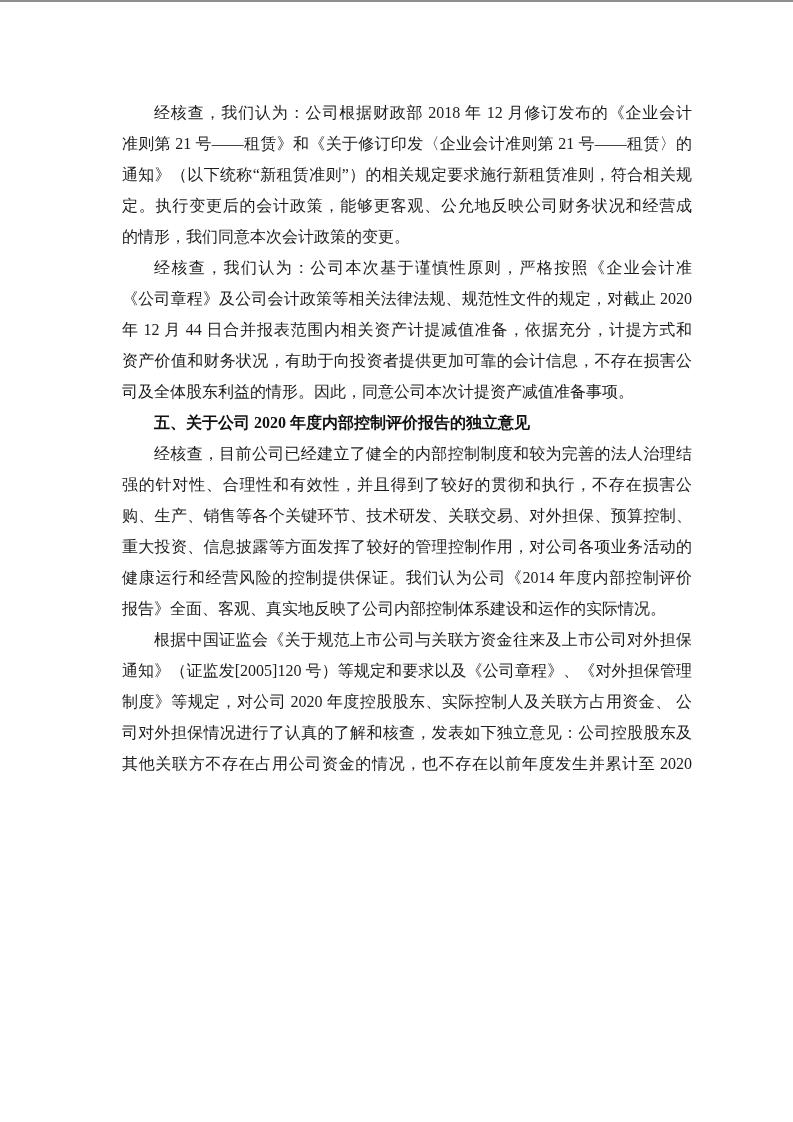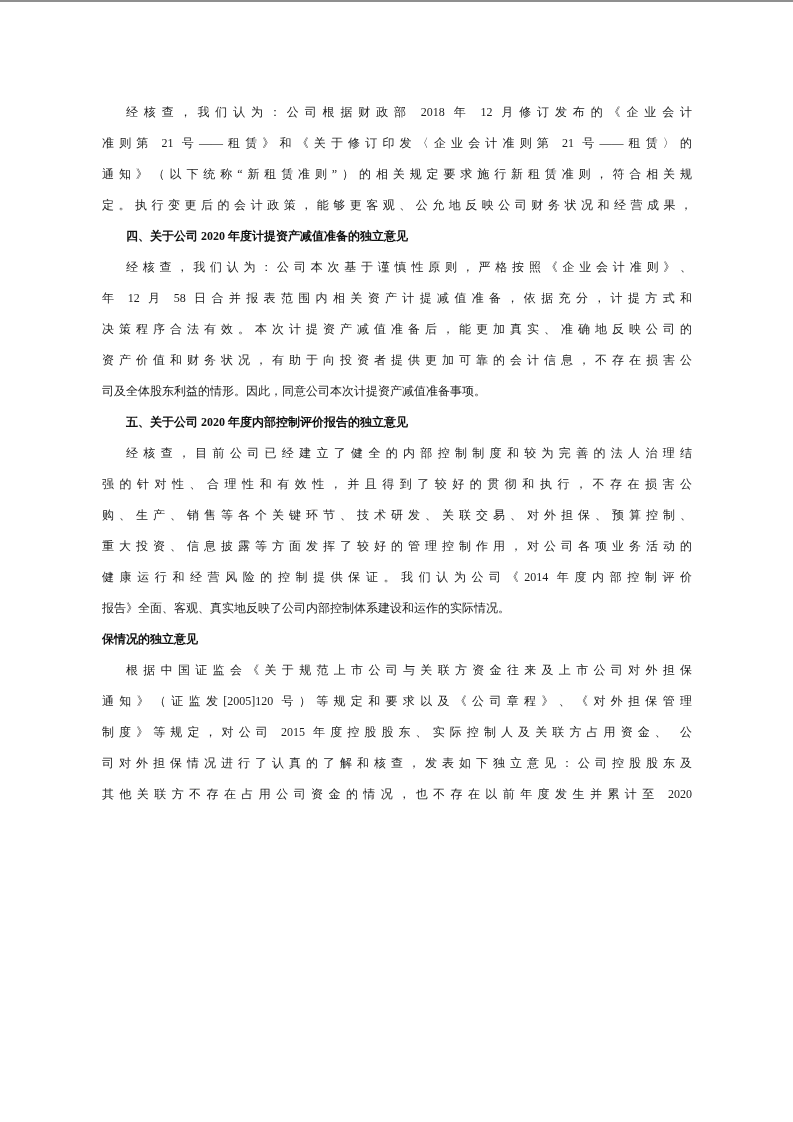--- a/index.html
+++ b/index.html
@@ -30,24 +30,25 @@
     width: 590px;
     color: #1c1c1c;
   }
   .block {
     margin: 0;
     padding: 0;
   }
   .line {
     height: 31px;
     line-height: 31px;
-    font-size: 12px;
+    font-size: 16px;
     overflow: hidden;
     text-align: justify;
     color: #1c1c1c;
+    margin-left: 20px;
   }
   .line.fill {
     text-align: justify;
     text-align-last: justify;
   }
   .line.indent {
     text-indent: 2em;
   }
   .heading .line {
     font-weight: bold;
@@ -58,46 +59,43 @@
 <body>
 
 <div class="page">
   <div class="scan-edge"></div>
   <div class="content" id="content">
       <div class="block paragraph">
         <div class="line indent fill">经核查，我们认为：公司根据财政部 2018 年 12 月修订发布的《企业会计</div>
         <div class="line fill">准则第 21 号——租赁》和《关于修订印发〈企业会计准则第 21 号——租赁〉的</div>
         <div class="line fill">通知》（以下统称“新租赁准则”）的相关规定要求施行新租赁准则，符合相关规</div>
         <div class="line fill">定。执行变更后的会计政策，能够更客观、公允地反映公司财务状况和经营成果，</div>
-      </div>
-      <div class="block heading">
-        <div class="line indent">四、关于公司 2020 年度计提资产减值准备的独立意见</div>
+        <div class="line">的情形，我们同意本次会计政策的变更。</div>
       </div>
       <div class="block paragraph">
         <div class="line indent fill">经核查，我们认为：公司本次基于谨慎性原则，严格按照《企业会计准则》、</div>
-        <div class="line fill">年 12 月 58 日合并报表范围内相关资产计提减值准备，依据充分，计提方式和</div>
-        <div class="line fill">决策程序合法有效。本次计提资产减值准备后，能更加真实、准确地反映公司的</div>
+        <div class="line fill">《公司章程》及公司会计政策等相关法律法规、规范性文件的规定，对截止 2020</div>
+        <div class="line fill">年 12 月 44 日合并报表范围内相关资产计提减值准备，依据充分，计提方式和</div>
         <div class="line fill">资产价值和财务状况，有助于向投资者提供更加可靠的会计信息，不存在损害公</div>
         <div class="line">司及全体股东利益的情形。因此，同意公司本次计提资产减值准备事项。</div>
       </div>
       <div class="block heading">
         <div class="line indent">五、关于公司 2020 年度内部控制评价报告的独立意见</div>
       </div>
       <div class="block paragraph">
         <div class="line indent fill">经核查，目前公司已经建立了健全的内部控制制度和较为完善的法人治理结</div>
         <div class="line fill">强的针对性、合理性和有效性，并且得到了较好的贯彻和执行，不存在损害公</div>
         <div class="line fill">购、生产、销售等各个关键环节、技术研发、关联交易、对外担保、预算控制、</div>
         <div class="line fill">重大投资、信息披露等方面发挥了较好的管理控制作用，对公司各项业务活动的</div>
         <div class="line fill">健康运行和经营风险的控制提供保证。我们认为公司《2014 年度内部控制评价</div>
         <div class="line">报告》全面、客观、真实地反映了公司内部控制体系建设和运作的实际情况。</div>
       </div>
       <div class="block heading">
-        <div class="line">保情况的独立意见</div>
       </div>
       <div class="block paragraph">
         <div class="line indent fill">根据中国证监会《关于规范上市公司与关联方资金往来及上市公司对外担保</div>
         <div class="line fill">通知》（证监发[2005]120 号）等规定和要求以及《公司章程》、《对外担保管理</div>
-        <div class="line fill">制度》等规定，对公司 2015 年度控股股东、实际控制人及关联方占用资金、 公</div>
+        <div class="line fill">制度》等规定，对公司 2020 年度控股股东、实际控制人及关联方占用资金、 公</div>
         <div class="line fill">司对外担保情况进行了认真的了解和核查，发表如下独立意见：公司控股股东及</div>
         <div class="line fill">其他关联方不存在占用公司资金的情况，也不存在以前年度发生并累计至 2020</div>
       </div>
     </div>
 </div>
 
 </body></html>

